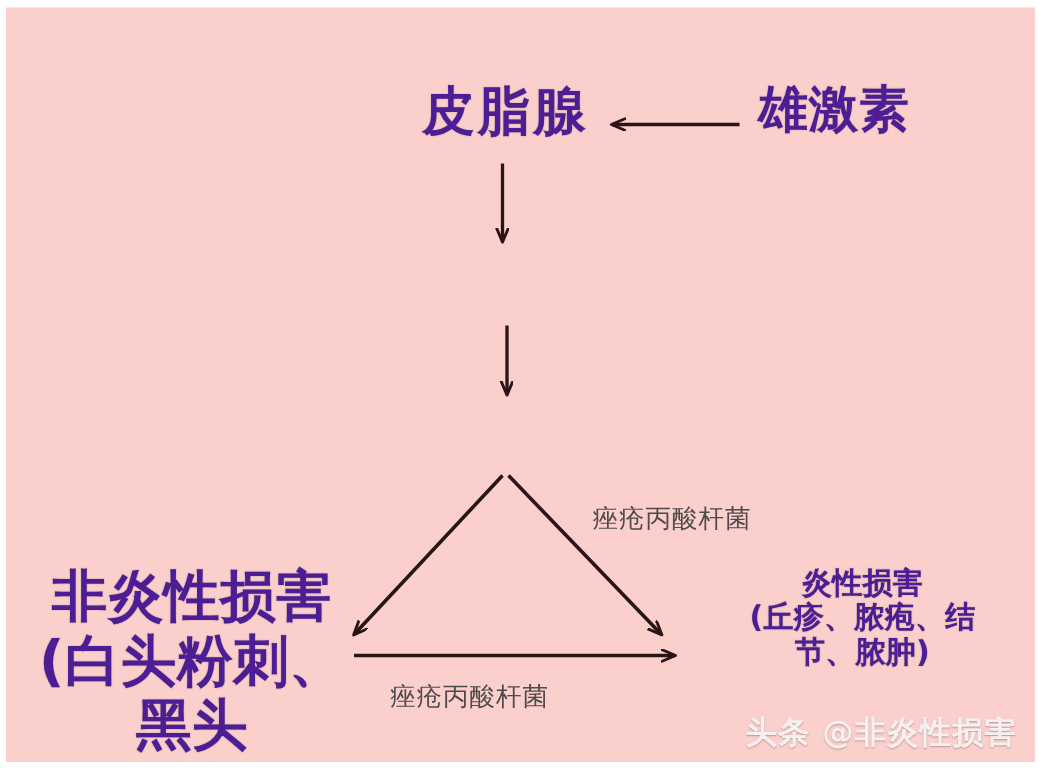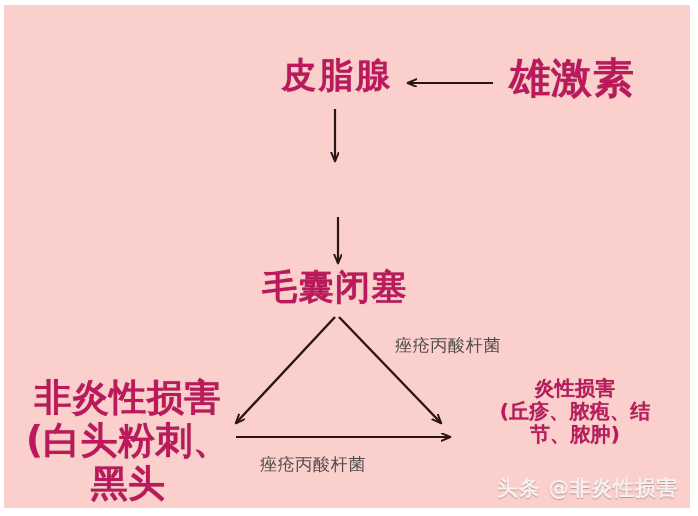--- a/index.html
+++ b/index.html
@@ -38,42 +38,42 @@
     position: absolute;
     left: 0;
     top: 0;
     width: 698px;
     height: 516px;
     pointer-events: none;
   }
 
   .node {
     position: absolute;
-    color: #be185d;
+    color: #4c1d95;
     font-weight: 700;
     line-height: 1.16;
     text-align: center;
     white-space: pre-line;
     letter-spacing: 0.02em;
     text-shadow: 0 0 1px rgba(0,0,0,0.35);
   }
 
   
   #node-sebaceous-gland {
     left: 258px;
     top: 50px;
     width: 150px;
     font-size: 35px;
     letter-spacing: 0.06em;
   }
   #node-androgen {
-    left: 500px;
+    left: 484px;
     top: 50px;
     width: 136px;
-    font-size: 41px;
+    font-size: 33px;
     letter-spacing: 0.02em;
     font-family: Liberation Serif, serif;
   }
   #node-follicular-keratinization {
     left: 186px;
     top: 160px;
     width: 292px;
     font-size: 35px;
     letter-spacing: 0.02em;
   }
@@ -153,21 +153,20 @@
       <line x1="335" y1="312" x2="437" y2="418" stroke="#2a1416" stroke-width="2.4" marker-end="url(#ah)"></line>
 
       <line x1="232" y1="432" x2="446" y2="432" stroke="#2a1416" stroke-width="2.2" marker-end="url(#ah)"></line>
     </svg>
 
     <div class="node" id="node-sebaceous-gland">皮脂腺</div>
 
     <div class="node" id="node-androgen">雄激素</div>
 
 
-    <div class="node" id="node-follicular-occlusion">毛囊闭塞</div>
 
     <div class="node" id="node-noninflammatory-lesion">非炎性损害
 (白头粉刺、黑头
 粉刺</div>
 
     <div class="node" id="node-inflammatory-lesion">炎性损害
 (丘疹、脓疱、结
 节、脓肿)</div>
 
     <div class="annotation" id="annotation-upper">痤疮丙酸杆菌</div>

